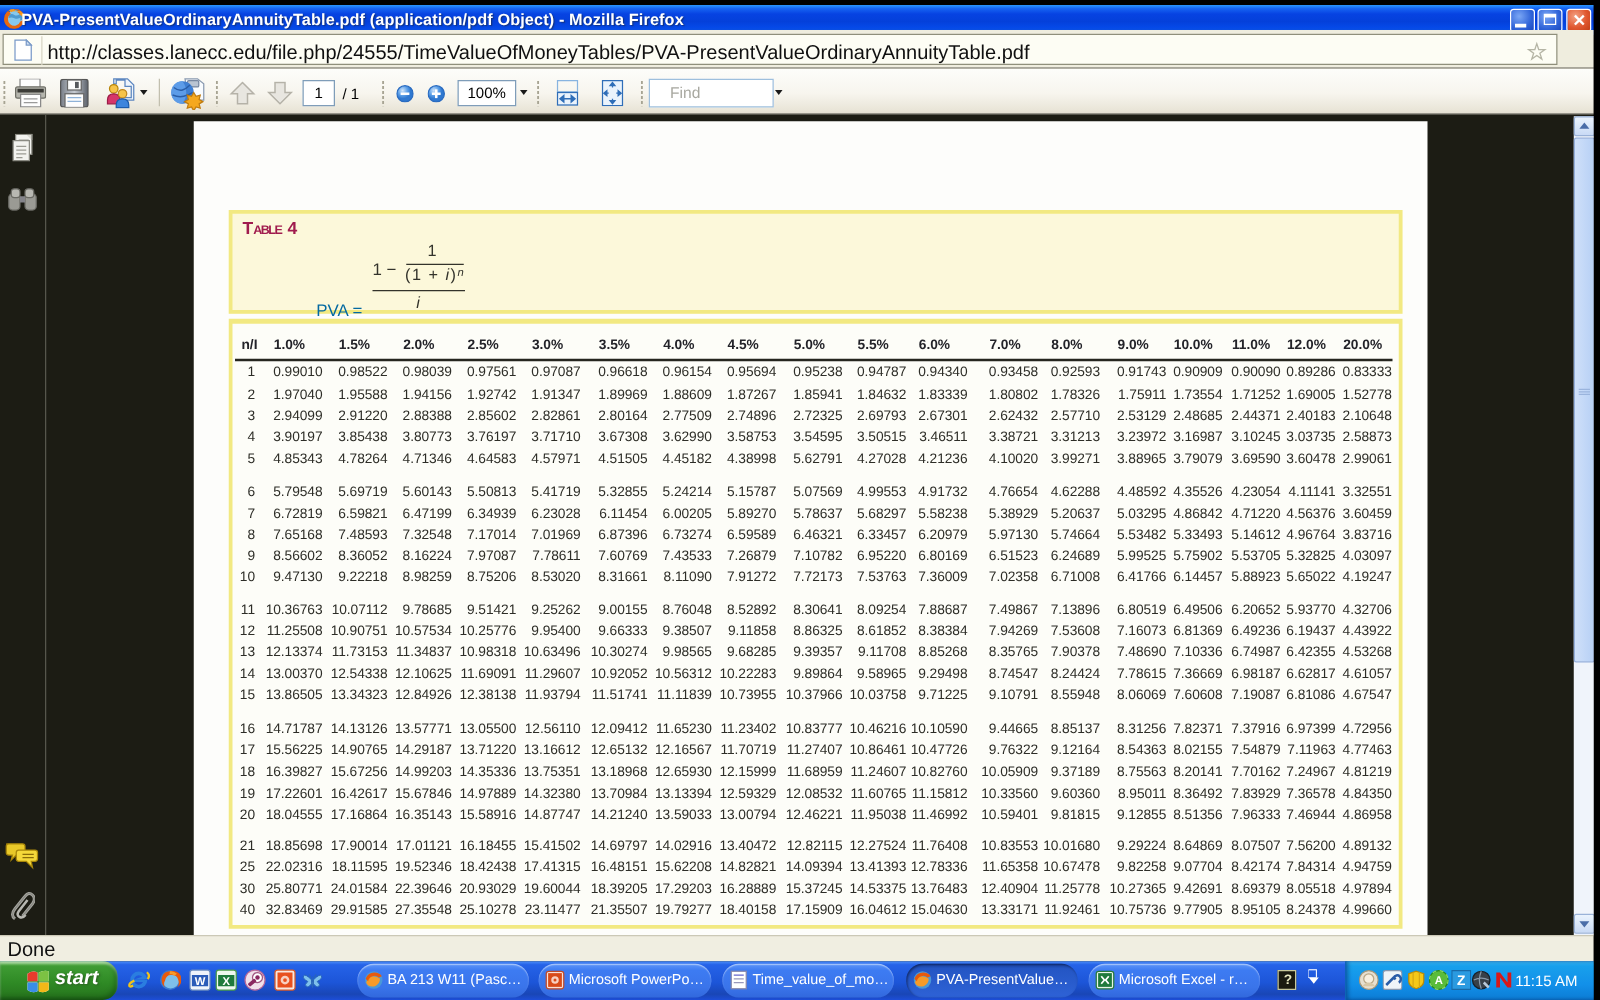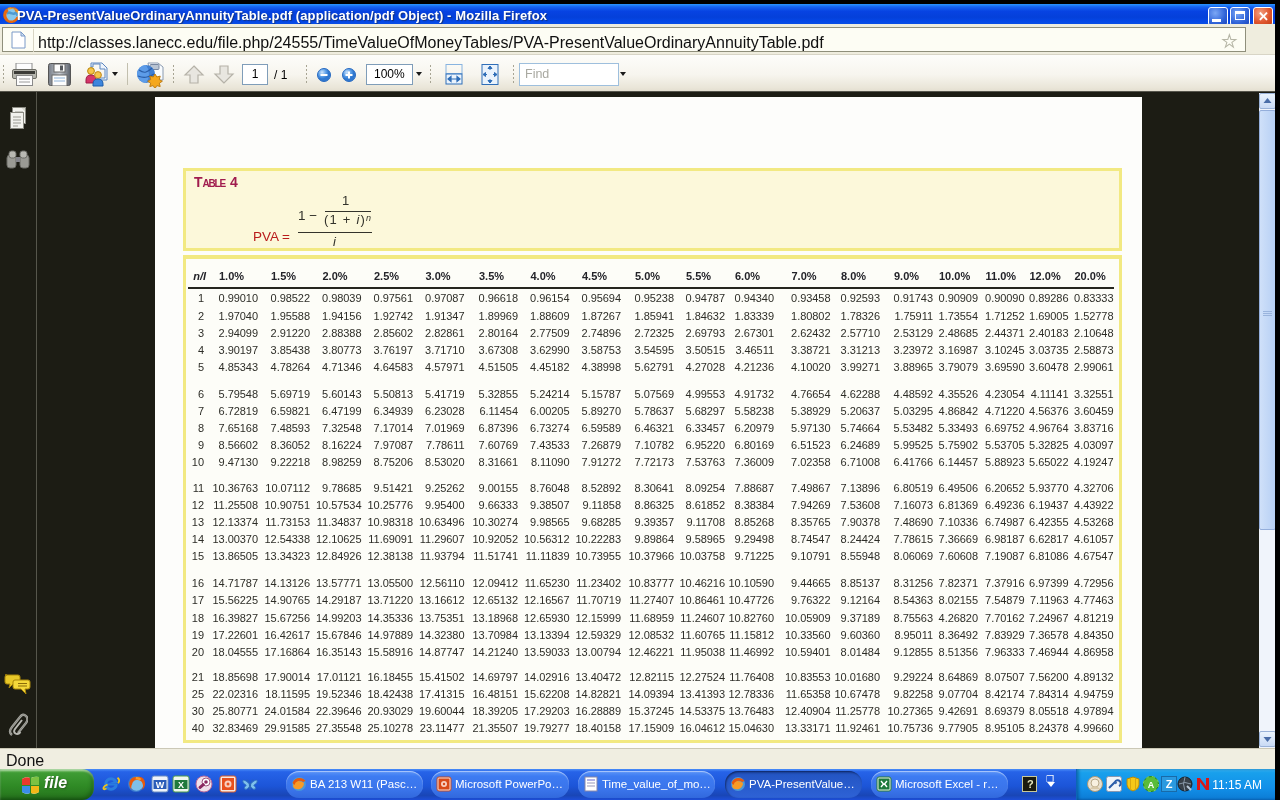--- a/index.html
+++ b/index.html
@@ -181,21 +181,21 @@
   <rect x="1" y="0.5" width="16" height="9" fill="none" stroke="#88b4e0"></rect>
   <rect x="1" y="10" width="16" height="10" fill="#eaf3fc" stroke="#2f6eb8"></rect>
   <path d="M3 15 h12 M3 15 l3-2.5 v5z M15 15 l-3-2.5 v5z" stroke="#2f6eb8" fill="#2f6eb8" stroke-width="1.2"></path>
  </svg>
  <svg class="abs" style="left:481px;top:9px" width="18" height="21" viewBox="0 0 18 21">
   <rect x="1" y="0.5" width="16" height="20" fill="#eaf3fc" stroke="#2f6eb8"></rect>
   <path d="M9 2 v4 M9 2 l-2 2.5 h4z M9 19 v-4 M9 19 l-2-2.5 h4z M2 10.5 h4 M2 10.5 l2.5-2 v4z M16 10.5 h-4 M16 10.5 l-2.5-2 v4z" stroke="#2f6eb8" fill="#2f6eb8"></path>
  </svg>
  <div class="dots" style="left:512px"></div>
  <div class="field" style="left:519px;top:8px;width:100px;height:23px;border:1px solid #9ebfdd">
-      <span style="position:absolute;left:5px;top:3px;color:#a8a8a0;font-size:12.5px">Find</span>
+      <span style="position:absolute;left:16px;top:3px;color:#a8a8a0;font-size:12.5px">Find</span>
     </div>
  <div class="dd" style="left:620px;top:17px"></div>
 </div>
 
 <div id="content">
  <svg class="abs" style="left:8px;top:15px" width="21" height="24" viewBox="0 0 21 24">
   <rect x="4.5" y="0.5" width="13" height="16" fill="#f2f2ee" stroke="#8a8a82"></rect>
   <path d="M13 0.5 h4.5 l0 4.5" fill="#d8d8d0" stroke="#8a8a82"></path>
   <line x1="7" y1="5" x2="15" y2="5" stroke="#9a9a92"></line>
       <line x1="7" y1="8" x2="15" y2="8" stroke="#9a9a92"></line>
@@ -223,50 +223,50 @@
   <path d="M6 25 q-4-3 0-8 l8-10 q3-4 6-1 t0 7 l-8 10" fill="none" stroke="#a8a8a2" stroke-width="2.4"></path>
   <path d="M6 25 q-4-3 0-8 l8-10 q3-4 6-1 t0 7 l-8 10" fill="none" stroke="#8a8a84" stroke-width="1"></path>
   <path d="M16 10 l-7 9 q-2 3 0.5 4.5 t5-1.5" fill="none" stroke="#b8b8b2" stroke-width="2"></path>
  </svg>
  <div id="sideline"></div>
  <div id="page">
   <div id="hdrbox"></div>
   <div id="tblbox"></div>
   <div class="abs" style="left:39px;top:77px;color:#a01c4e;font-weight:bold;font-size:14px">T<span style="font-size:10px;letter-spacing:-1.2px">ABLE</span><span style="margin-left:5px">4</span></div>
 
-  <div class="abs" style="left:98px;top:132px;font-size:13.5px;color:#b91c1c">PVA =</div>
+  <div class="abs" style="left:98px;top:144px;font-size:13.5px;color:#0369a1">PVA =</div>
   <div class="abs" style="left:142.5px;top:134.5px;width:74px;height:1.6px;background:#33332b"></div>
   <div class="abs" style="left:143px;top:110.5px;font-size:13.5px;color:#33332b">1 −</div>
   <div class="abs" style="left:169.5px;top:113.8px;width:46px;height:1.4px;background:#33332b"></div>
   <div class="abs" style="left:187px;top:96px;font-size:13px;color:#33332b">1</div>
   <div class="abs" style="left:169px;top:114.5px;font-size:13px;letter-spacing:1.2px;color:#33332b">(1 + <i>i</i>)<span style="font-size:9px;vertical-align:3px"><i>n</i></span></div>
   <div class="abs" style="left:178px;top:136.5px;font-size:13px;color:#33332b"><i>i</i></div>
 
-  <div id="hrow"><s><b style="font-style:italic">n/I</b></s><s><i>1.0%</i></s><s><i>1.5%</i></s><s><i>2.0%</i></s><s><i>2.5%</i></s><s><i>3.0%</i></s><s><i>3.5%</i></s><s><i>4.0%</i></s><s><i>4.5%</i></s><s><i>5.0%</i></s><s><i>5.5%</i></s><s><i>6.0%</i></s><s><i>7.0%</i></s><s><i>8.0%</i></s><s><i>9.0%</i></s><s><i>10.0%</i></s><s><i>11.0%</i></s><s><i>12.0%</i></s><s><i>20.0%</i></s></div>
+  <div id="hrow"><s><b style="">n/I</b></s><s><i>1.0%</i></s><s><i>1.5%</i></s><s><i>2.0%</i></s><s><i>2.5%</i></s><s><i>3.0%</i></s><s><i>3.5%</i></s><s><i>4.0%</i></s><s><i>4.5%</i></s><s><i>5.0%</i></s><s><i>5.5%</i></s><s><i>6.0%</i></s><s><i>7.0%</i></s><s><i>8.0%</i></s><s><i>9.0%</i></s><s><i>10.0%</i></s><s><i>11.0%</i></s><s><i>12.0%</i></s><s><i>20.0%</i></s></div>
   <div id="hunder"></div>
   <div class="r" style="top:194.3px"><s>1</s><s>0.99010</s><s>0.98522</s><s>0.98039</s><s>0.97561</s><s>0.97087</s><s>0.96618</s><s>0.96154</s><s>0.95694</s><s>0.95238</s><s>0.94787</s><s>0.94340</s><s>0.93458</s><s>0.92593</s><s>0.91743</s><s>0.90909</s><s>0.90090</s><s>0.89286</s><s>0.83333</s></div>
   <div class="r" style="top:211.5px"><s>2</s><s>1.97040</s><s>1.95588</s><s>1.94156</s><s>1.92742</s><s>1.91347</s><s>1.89969</s><s>1.88609</s><s>1.87267</s><s>1.85941</s><s>1.84632</s><s>1.83339</s><s>1.80802</s><s>1.78326</s><s>1.75911</s><s>1.73554</s><s>1.71252</s><s>1.69005</s><s>1.52778</s></div>
   <div class="r" style="top:228.7px"><s>3</s><s>2.94099</s><s>2.91220</s><s>2.88388</s><s>2.85602</s><s>2.82861</s><s>2.80164</s><s>2.77509</s><s>2.74896</s><s>2.72325</s><s>2.69793</s><s>2.67301</s><s>2.62432</s><s>2.57710</s><s>2.53129</s><s>2.48685</s><s>2.44371</s><s>2.40183</s><s>2.10648</s></div>
   <div class="r" style="top:245.9px"><s>4</s><s>3.90197</s><s>3.85438</s><s>3.80773</s><s>3.76197</s><s>3.71710</s><s>3.67308</s><s>3.62990</s><s>3.58753</s><s>3.54595</s><s>3.50515</s><s>3.46511</s><s>3.38721</s><s>3.31213</s><s>3.23972</s><s>3.16987</s><s>3.10245</s><s>3.03735</s><s>2.58873</s></div>
   <div class="r" style="top:263.1px"><s>5</s><s>4.85343</s><s>4.78264</s><s>4.71346</s><s>4.64583</s><s>4.57971</s><s>4.51505</s><s>4.45182</s><s>4.38998</s><s>5.62791</s><s>4.27028</s><s>4.21236</s><s>4.10020</s><s>3.99271</s><s>3.88965</s><s>3.79079</s><s>3.69590</s><s>3.60478</s><s>2.99061</s></div>
   <div class="r" style="top:289.6px"><s>6</s><s>5.79548</s><s>5.69719</s><s>5.60143</s><s>5.50813</s><s>5.41719</s><s>5.32855</s><s>5.24214</s><s>5.15787</s><s>5.07569</s><s>4.99553</s><s>4.91732</s><s>4.76654</s><s>4.62288</s><s>4.48592</s><s>4.35526</s><s>4.23054</s><s>4.11141</s><s>3.32551</s></div>
   <div class="r" style="top:306.8px"><s>7</s><s>6.72819</s><s>6.59821</s><s>6.47199</s><s>6.34939</s><s>6.23028</s><s>6.11454</s><s>6.00205</s><s>5.89270</s><s>5.78637</s><s>5.68297</s><s>5.58238</s><s>5.38929</s><s>5.20637</s><s>5.03295</s><s>4.86842</s><s>4.71220</s><s>4.56376</s><s>3.60459</s></div>
-  <div class="r" style="top:324.0px"><s>8</s><s>7.65168</s><s>7.48593</s><s>7.32548</s><s>7.17014</s><s>7.01969</s><s>6.87396</s><s>6.73274</s><s>6.59589</s><s>6.46321</s><s>6.33457</s><s>6.20979</s><s>5.97130</s><s>5.74664</s><s>5.53482</s><s>5.33493</s><s>6.69752</s><s>4.96764</s><s>3.83716</s></div>
+  <div class="r" style="top:324.0px"><s>8</s><s>7.65168</s><s>7.48593</s><s>7.32548</s><s>7.17014</s><s>7.01969</s><s>6.87396</s><s>6.73274</s><s>6.59589</s><s>6.46321</s><s>6.33457</s><s>6.20979</s><s>5.97130</s><s>5.74664</s><s>5.53482</s><s>5.33493</s><s>5.14612</s><s>4.96764</s><s>3.83716</s></div>
   <div class="r" style="top:341.2px"><s>9</s><s>8.56602</s><s>8.36052</s><s>8.16224</s><s>7.97087</s><s>7.78611</s><s>7.60769</s><s>7.43533</s><s>7.26879</s><s>7.10782</s><s>6.95220</s><s>6.80169</s><s>6.51523</s><s>6.24689</s><s>5.99525</s><s>5.75902</s><s>5.53705</s><s>5.32825</s><s>4.03097</s></div>
   <div class="r" style="top:358.4px"><s>10</s><s>9.47130</s><s>9.22218</s><s>8.98259</s><s>8.75206</s><s>8.53020</s><s>8.31661</s><s>8.11090</s><s>7.91272</s><s>7.72173</s><s>7.53763</s><s>7.36009</s><s>7.02358</s><s>6.71008</s><s>6.41766</s><s>6.14457</s><s>5.88923</s><s>5.65022</s><s>4.19247</s></div>
   <div class="r" style="top:383.6px"><s>11</s><s>10.36763</s><s>10.07112</s><s>9.78685</s><s>9.51421</s><s>9.25262</s><s>9.00155</s><s>8.76048</s><s>8.52892</s><s>8.30641</s><s>8.09254</s><s>7.88687</s><s>7.49867</s><s>7.13896</s><s>6.80519</s><s>6.49506</s><s>6.20652</s><s>5.93770</s><s>4.32706</s></div>
   <div class="r" style="top:400.8px"><s>12</s><s>11.25508</s><s>10.90751</s><s>10.57534</s><s>10.25776</s><s>9.95400</s><s>9.66333</s><s>9.38507</s><s>9.11858</s><s>8.86325</s><s>8.61852</s><s>8.38384</s><s>7.94269</s><s>7.53608</s><s>7.16073</s><s>6.81369</s><s>6.49236</s><s>6.19437</s><s>4.43922</s></div>
   <div class="r" style="top:418.0px"><s>13</s><s>12.13374</s><s>11.73153</s><s>11.34837</s><s>10.98318</s><s>10.63496</s><s>10.30274</s><s>9.98565</s><s>9.68285</s><s>9.39357</s><s>9.11708</s><s>8.85268</s><s>8.35765</s><s>7.90378</s><s>7.48690</s><s>7.10336</s><s>6.74987</s><s>6.42355</s><s>4.53268</s></div>
   <div class="r" style="top:435.2px"><s>14</s><s>13.00370</s><s>12.54338</s><s>12.10625</s><s>11.69091</s><s>11.29607</s><s>10.92052</s><s>10.56312</s><s>10.22283</s><s>9.89864</s><s>9.58965</s><s>9.29498</s><s>8.74547</s><s>8.24424</s><s>7.78615</s><s>7.36669</s><s>6.98187</s><s>6.62817</s><s>4.61057</s></div>
   <div class="r" style="top:452.4px"><s>15</s><s>13.86505</s><s>13.34323</s><s>12.84926</s><s>12.38138</s><s>11.93794</s><s>11.51741</s><s>11.11839</s><s>10.73955</s><s>10.37966</s><s>10.03758</s><s>9.71225</s><s>9.10791</s><s>8.55948</s><s>8.06069</s><s>7.60608</s><s>7.19087</s><s>6.81086</s><s>4.67547</s></div>
   <div class="r" style="top:479.2px"><s>16</s><s>14.71787</s><s>14.13126</s><s>13.57771</s><s>13.05500</s><s>12.56110</s><s>12.09412</s><s>11.65230</s><s>11.23402</s><s>10.83777</s><s>10.46216</s><s>10.10590</s><s>9.44665</s><s>8.85137</s><s>8.31256</s><s>7.82371</s><s>7.37916</s><s>6.97399</s><s>4.72956</s></div>
   <div class="r" style="top:496.4px"><s>17</s><s>15.56225</s><s>14.90765</s><s>14.29187</s><s>13.71220</s><s>13.16612</s><s>12.65132</s><s>12.16567</s><s>11.70719</s><s>11.27407</s><s>10.86461</s><s>10.47726</s><s>9.76322</s><s>9.12164</s><s>8.54363</s><s>8.02155</s><s>7.54879</s><s>7.11963</s><s>4.77463</s></div>
-  <div class="r" style="top:513.6px"><s>18</s><s>16.39827</s><s>15.67256</s><s>14.99203</s><s>14.35336</s><s>13.75351</s><s>13.18968</s><s>12.65930</s><s>12.15999</s><s>11.68959</s><s>11.24607</s><s>10.82760</s><s>10.05909</s><s>9.37189</s><s>8.75563</s><s>4.26820</s><s>7.70162</s><s>7.24967</s><s>4.81219</s></div>
+  <div class="r" style="top:513.6px"><s>18</s><s>16.39827</s><s>15.67256</s><s>14.99203</s><s>14.35336</s><s>13.75351</s><s>13.18968</s><s>12.65930</s><s>12.15999</s><s>11.68959</s><s>11.24607</s><s>10.82760</s><s>10.05909</s><s>9.37189</s><s>8.75563</s><s>8.20141</s><s>7.70162</s><s>7.24967</s><s>4.81219</s></div>
   <div class="r" style="top:530.8px"><s>19</s><s>17.22601</s><s>16.42617</s><s>15.67846</s><s>14.97889</s><s>14.32380</s><s>13.70984</s><s>13.13394</s><s>12.59329</s><s>12.08532</s><s>11.60765</s><s>11.15812</s><s>10.33560</s><s>9.60360</s><s>8.95011</s><s>8.36492</s><s>7.83929</s><s>7.36578</s><s>4.84350</s></div>
-  <div class="r" style="top:548.0px"><s>20</s><s>18.04555</s><s>17.16864</s><s>16.35143</s><s>15.58916</s><s>14.87747</s><s>14.21240</s><s>13.59033</s><s>13.00794</s><s>12.46221</s><s>11.95038</s><s>11.46992</s><s>10.59401</s><s>8.01484</s><s>9.12855</s><s>8.51356</s><s>7.96333</s><s>7.46944</s><s>4.86958</s></div>
+  <div class="r" style="top:548.0px"><s>20</s><s>18.04555</s><s>17.16864</s><s>16.35143</s><s>15.58916</s><s>14.87747</s><s>14.21240</s><s>13.59033</s><s>13.00794</s><s>12.46221</s><s>11.95038</s><s>11.46992</s><s>10.59401</s><s>9.81815</s><s>9.12855</s><s>8.51356</s><s>7.96333</s><s>7.46944</s><s>4.86958</s></div>
   <div class="r" style="top:572.6px"><s>21</s><s>18.85698</s><s>17.90014</s><s>17.01121</s><s>16.18455</s><s>15.41502</s><s>14.69797</s><s>14.02916</s><s>13.40472</s><s>12.82115</s><s>12.27524</s><s>11.76408</s><s>10.83553</s><s>10.01680</s><s>9.29224</s><s>8.64869</s><s>8.07507</s><s>7.56200</s><s>4.89132</s></div>
   <div class="r" style="top:589.8px"><s>25</s><s>22.02316</s><s>18.11595</s><s>19.52346</s><s>18.42438</s><s>17.41315</s><s>16.48151</s><s>15.62208</s><s>14.82821</s><s>14.09394</s><s>13.41393</s><s>12.78336</s><s>11.65358</s><s>10.67478</s><s>9.82258</s><s>9.07704</s><s>8.42174</s><s>7.84314</s><s>4.94759</s></div>
   <div class="r" style="top:606.9px"><s>30</s><s>25.80771</s><s>24.01584</s><s>22.39646</s><s>20.93029</s><s>19.60044</s><s>18.39205</s><s>17.29203</s><s>16.28889</s><s>15.37245</s><s>14.53375</s><s>13.76483</s><s>12.40904</s><s>11.25778</s><s>10.27365</s><s>9.42691</s><s>8.69379</s><s>8.05518</s><s>4.97894</s></div>
   <div class="r" style="top:624.0px"><s>40</s><s>32.83469</s><s>29.91585</s><s>27.35548</s><s>25.10278</s><s>23.11477</s><s>21.35507</s><s>19.79277</s><s>18.40158</s><s>17.15909</s><s>16.04612</s><s>15.04630</s><s>13.33171</s><s>11.92461</s><s>10.75736</s><s>9.77905</s><s>8.95105</s><s>8.24378</s><s>4.99660</s></div>
  </div>
  <div id="sbar">
   <div class="sbtn" style="top:0"><svg width="15" height="14" viewBox="0 0 15 14">
           <path d="M7.5 4 l4 5 h-8z" fill="#4a6da8"></path>
         </svg></div>
   <div id="sthumb">
@@ -284,21 +284,21 @@
 
 <div id="taskbar">
  <div id="startbtn">
   <svg class="abs" style="left:21px;top:6px" width="20" height="20" viewBox="0 0 20 20">
    <path d="M1 4 q4-3 8-1 v7 h-8z M10 3 q4-2 8-1 v8 h-8z M1 11 h8 v7 q-4 2-8-1z M10 11 h8 v6 q-4 3-8 1z" fill="#fff"></path>
    <path d="M1 4 q4-3 8-1 v7 h-8z" fill="#e83a2c"></path>
         <path d="M10 3 q4-2 8-1 v8 h-8z" fill="#7cc243"></path>
    <path d="M1 11 h8 v7 q-4 2-8-1z" fill="#3a8ee8"></path>
         <path d="M10 11 h8 v6 q-4 3-8 1z" fill="#f2b818"></path>
   </svg>
-  <b>file</b>
+  <b>start</b>
  </div>
  <svg class="qlicon" style="left:102px" viewBox="0 0 18 18">
       <path d="M9 2.2 a6.8 6.8 0 1 0 6.8 6.8 h-3 a3.8 3.8 0 1 1-1-2.6 l-6 2 h10 a6.8 6.8 0 0 0-6.8-6.2z" fill="#2a7de0"></path>
       <path d="M4.8 8.5 h9 v2 h-9z" fill="#2a7de0"></path>
       <path d="M15.5 2.8 q3 2.5 0.6 5.4 M4.5 13.5 q-3.5 1.8-3-0.8 q0.4-1.6 4-3.2" stroke="#f2c418" stroke-width="1.8" fill="none"></path>
     </svg>
  <svg class="qlicon" style="left:127px" viewBox="0 0 18 18">
       <circle cx="9" cy="9" r="8" fill="#3a7ad0"></circle>
       <circle cx="9.5" cy="9" r="6.8" fill="#7ec0ea"></circle>
       <path d="M9 2 q-5 0-6.5 5 q-1 5 2.5 8 q-1.5-3 0-5.5 q1-5 5.5-4.5 q4 0 5 3.5 q1.5 4-1 6.5 q4-2 3.5-7 q-0.5-6-6-6.3 z" fill="#e8590c"></path>

